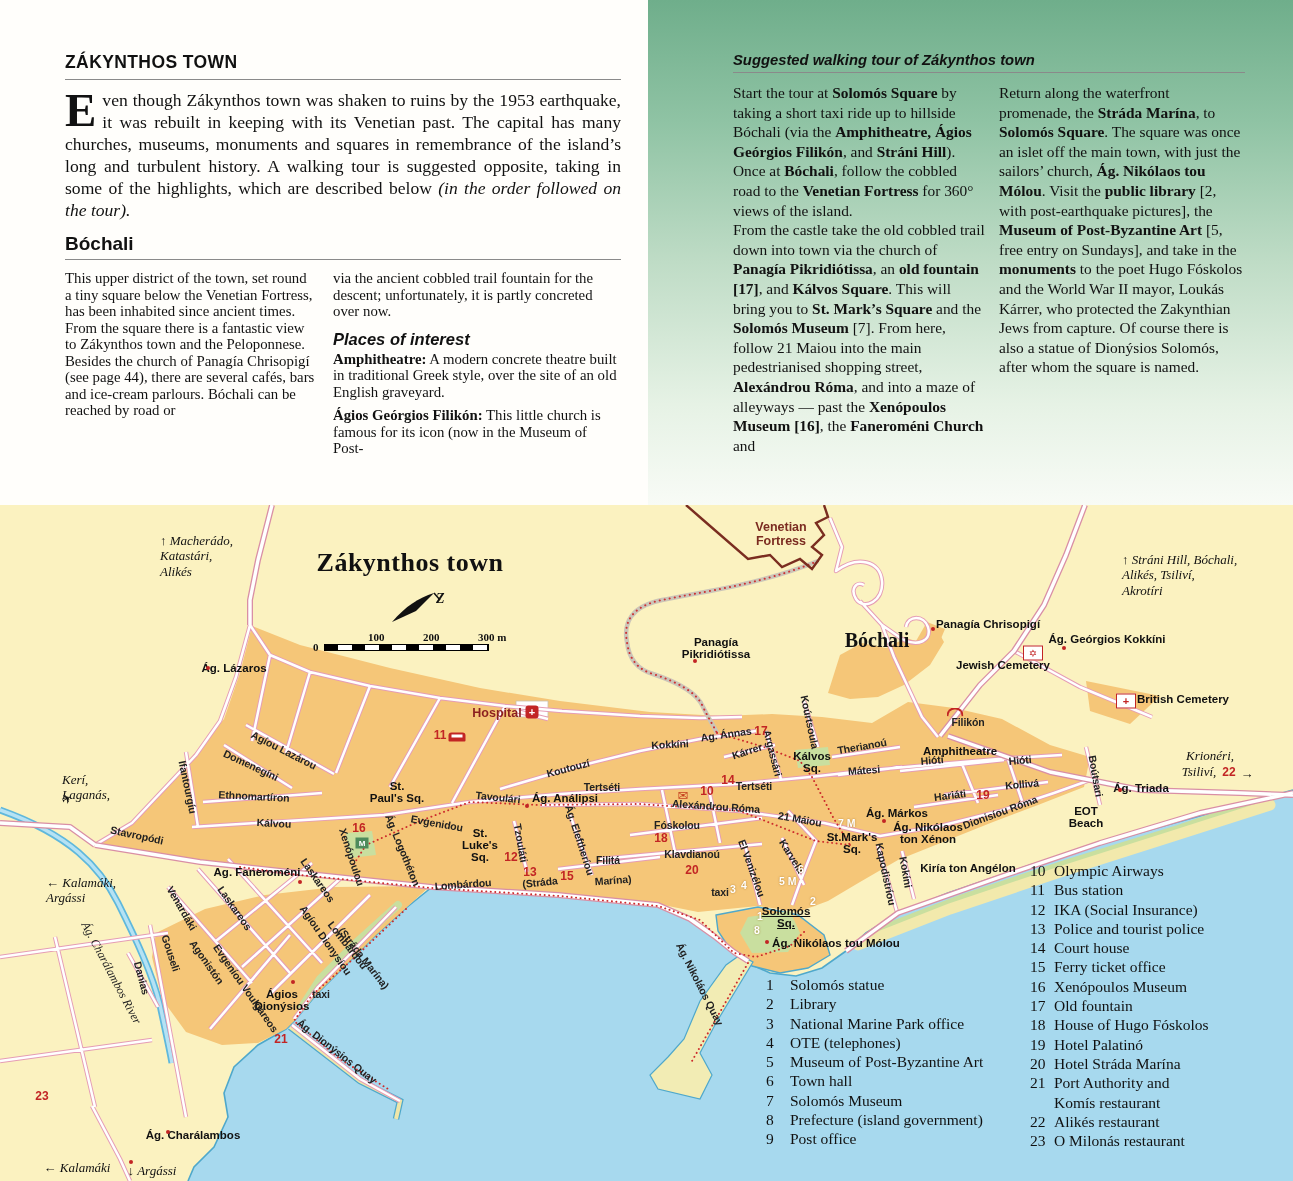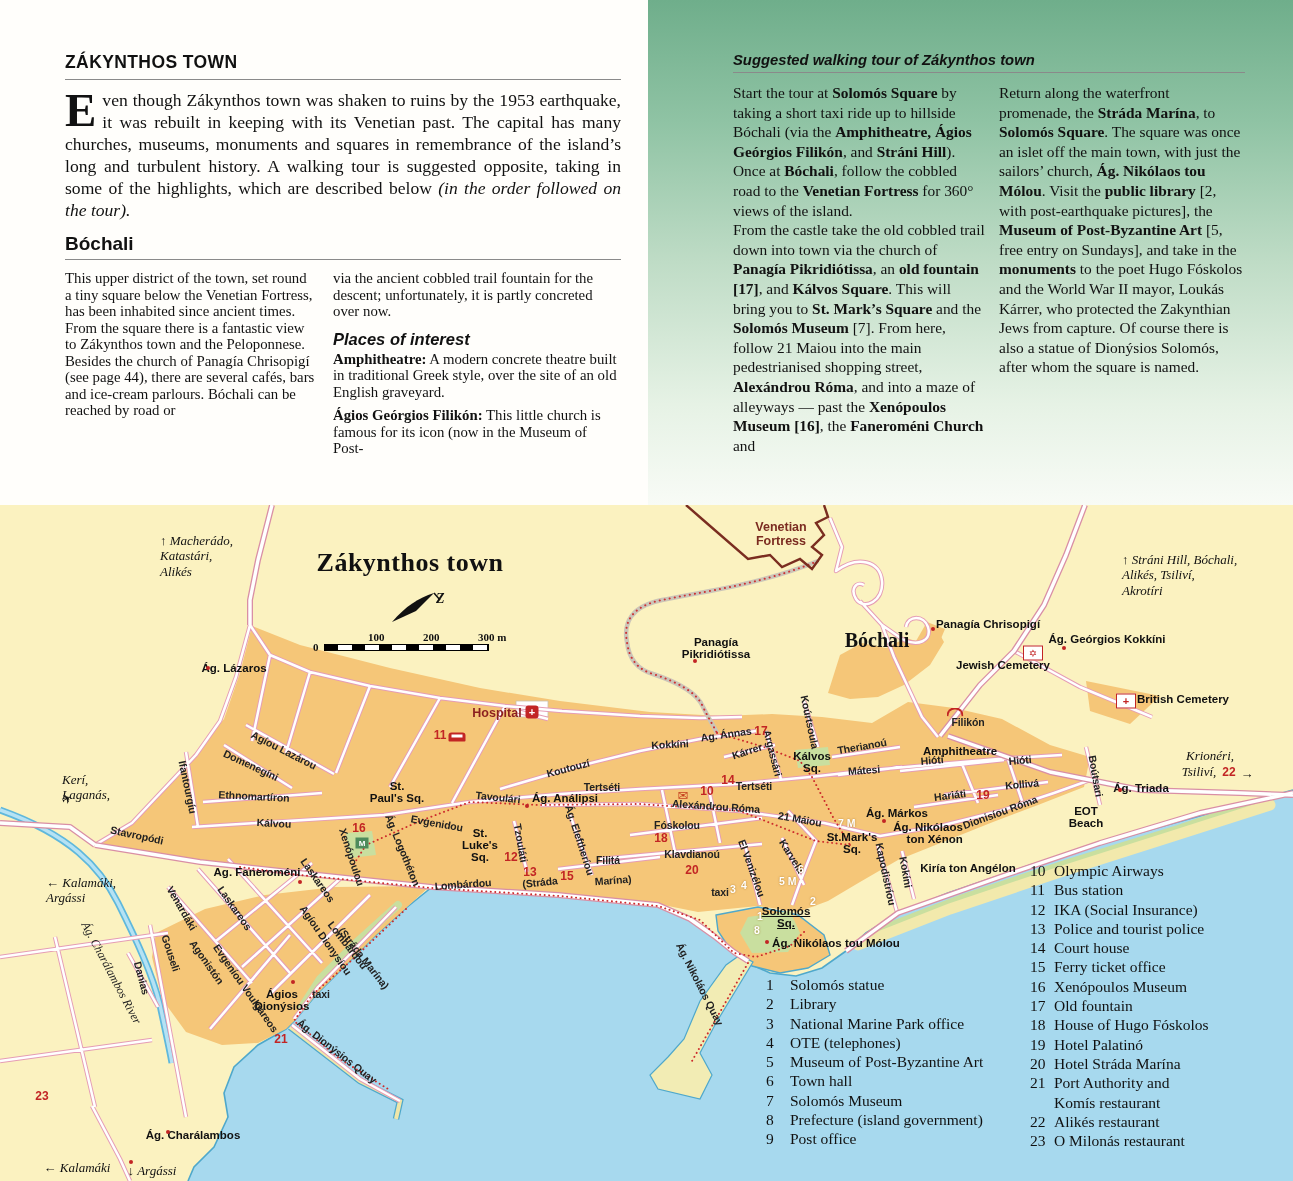--- a/index.html
+++ b/index.html
@@ -228,21 +228,21 @@
       <div class="ml pl" style="left: 1183px; top: 194px; transform: translate(-50%, -50%);">British Cemetery</div>
       <div class="ml pl" style="left: 960px; top: 198px; transform: translate(-50%, -50%); margin-top: 48px;">Amphitheatre</div>
       <div class="ml st" style="left: 968px; top: 217px; transform: translate(-50%, -50%);">Filikón</div>
       <div class="ml pl" style="left: 812px; top: 257px; transform: translate(-50%, -50%);">Kálvos<br>Sq.</div>
       <div class="ml pl" style="left: 397px; top: 287px; transform: translate(-50%, -50%);">St.<br>Paul's Sq.</div>
       <div class="ml pl" style="left: 480px; top: 340px; transform: translate(-50%, -50%);">St.<br>Luke's<br>Sq.</div>
       <div class="ml pl" style="left: 852px; top: 338px; transform: translate(-50%, -50%);">St.Mark's<br>Sq.</div>
       <div class="ml pl" style="left: 565px; top: 293px; transform: translate(-50%, -50%);">Ág. Análipsi</div>
       <div class="ml pl" style="left: 257px; top: 367px; transform: translate(-50%, -50%);">Ag. Faneroméni</div>
       <div class="ml pl" style="left: 897px; top: 308px; transform: translate(-50%, -50%);">Ág. Márkos</div>
-      <div class="ml pl" style="left: 928px; top: 328px; transform: translate(-50%, -50%); text-align: right;">Ág. Nikólaos<br>ton Xénon</div>
+      <div class="ml pl" style="left: 928px; top: 328px; transform: translate(-50%, -50%);">Ág. Nikólaos<br>ton Xénon</div>
       <div class="ml pl" style="left: 968px; top: 363px; transform: translate(-50%, -50%);">Kiría ton Angélon</div>
       <div class="ml pl" style="left: 1141px; top: 283px; transform: translate(-50%, -50%);">Ág. Triada</div>
       <div class="ml pl" style="left: 1086px; top: 312px; transform: translate(-50%, -50%);">EOT<br>Beach</div>
       <div class="ml pl" style="left: 786px; top: 412px; transform: translate(-50%, -50%); text-decoration: underline;">Solomós<br>Sq.</div>
       <div class="ml pl" style="left: 836px; top: 438px; transform: translate(-50%, -50%);">Ág. Nikólaos tou Mólou</div>
       <div class="ml pl" style="left: 282px; top: 495px; transform: translate(-50%, -50%);">Ágios<br>Dionýsios</div>
       <div class="ml pl" style="left: 193px; top: 630px; transform: translate(-50%, -50%);">Ág. Charálambos</div>
       <div class="ml st" style="left: 720px; top: 387px; transform: translate(-50%, -50%);">taxi</div>
       <div class="ml st" style="left: 321px; top: 489px; transform: translate(-50%, -50%);">taxi</div>
       <div class="ml st" style="left: 137px; top: 330px; transform: translate(-50%, -50%) rotate(12deg);">Stavropódi</div>

